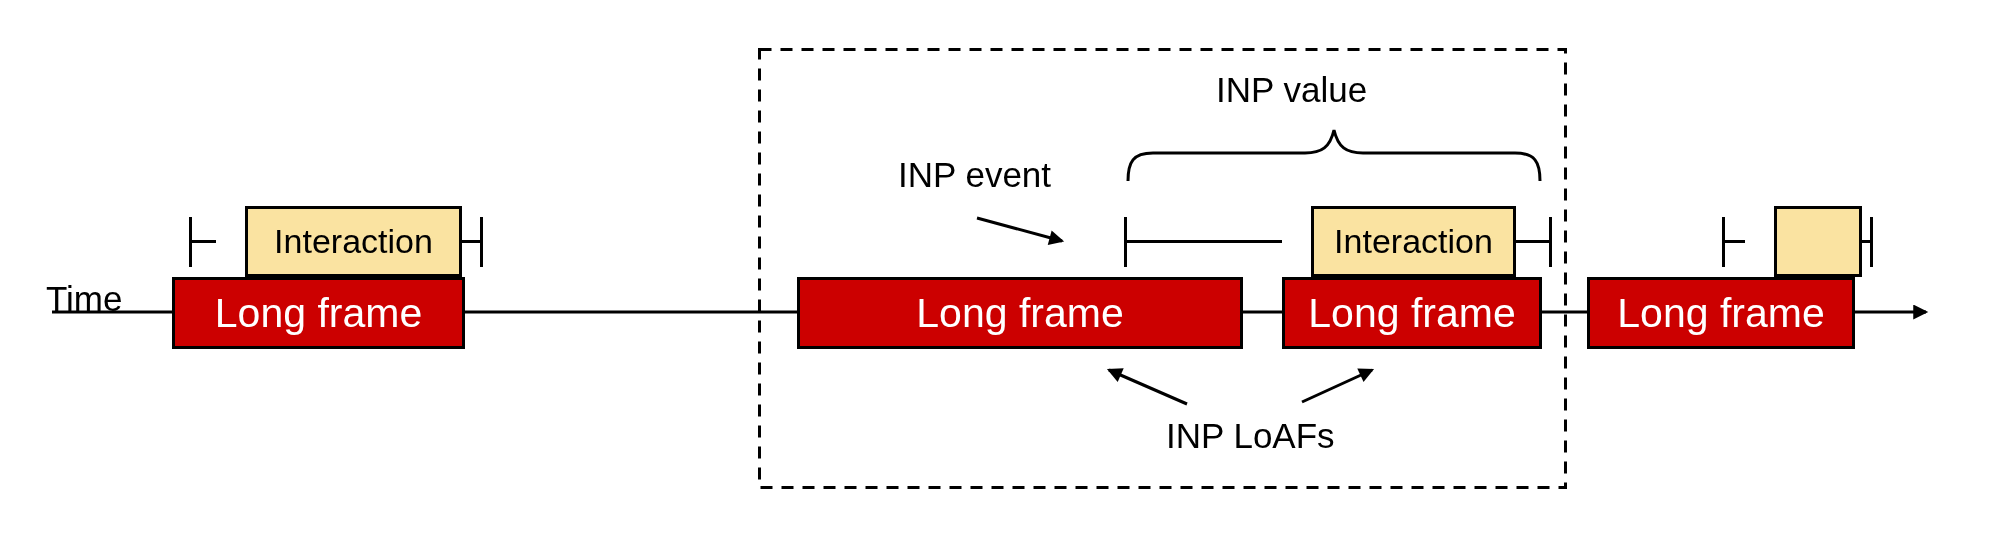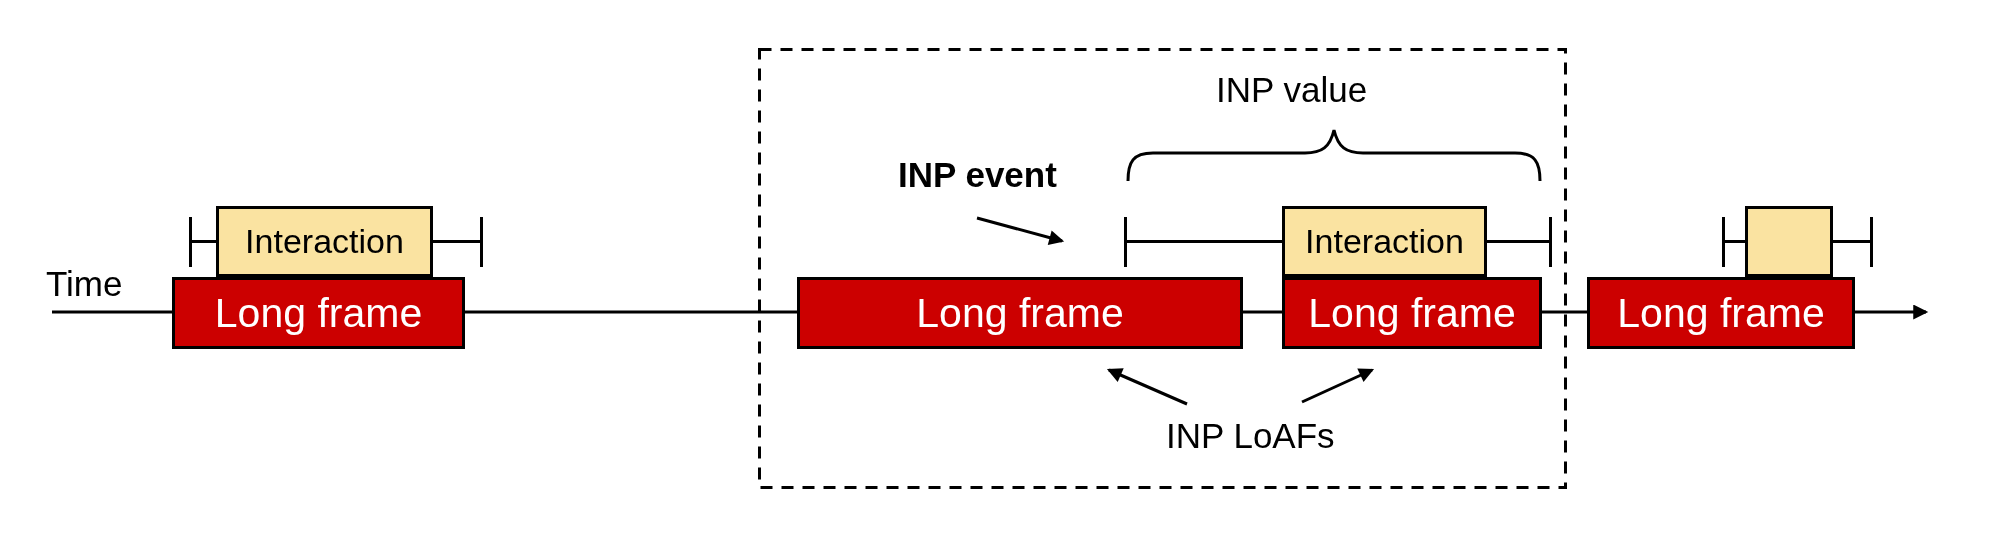--- a/index.html
+++ b/index.html
@@ -24,20 +24,21 @@
     display: flex;
     align-items: center;
     justify-content: center;
   }
   .interaction {
     background: #fae3a1;
     top: 206px;
     height: 71px;
     color: #000000;
     font-size: 34px;
+    margin-left: 29px;
   }
   .longframe {
     background: #cc0000;
     top: 277px;
     height: 72px;
     color: #ffffff;
     font-size: 41px;
   }
   .i1 { left: 216px;  width: 217px; }
   .i2 { left: 1282px; width: 205px; }
@@ -64,22 +65,22 @@
   .t3a { left: 1722px; } .c3a { left: 1723px; width: 22px;  }
   .t3b { left: 1870px; } .c3b { left: 1833px; width: 39px;  }
   
   .lbl {
     position: absolute;
     color: #000000;
     font-size: 35px;
     white-space: nowrap;
     line-height: 1.15;
   }
-  .lbl-time     { left: 46px;   top: 264px; }
-  .lbl-event    { left: 898px;  top: 155px; font-weight: bold; }
+  .lbl-time     { left: 46px;   top: 279px; }
+  .lbl-event    { left: 898px;  top: 155px; }
   .lbl-value    { left: 1216px; top: 70px;  }
   .lbl-loafs    { left: 1166px; top: 416px; }
 </style>
 </head>
 <body>
 
 <div class="canvas">
 
   <svg class="overlay" viewBox="0 0 2004 546" xmlns="http://www.w3.org/2000/svg">
     <defs>

